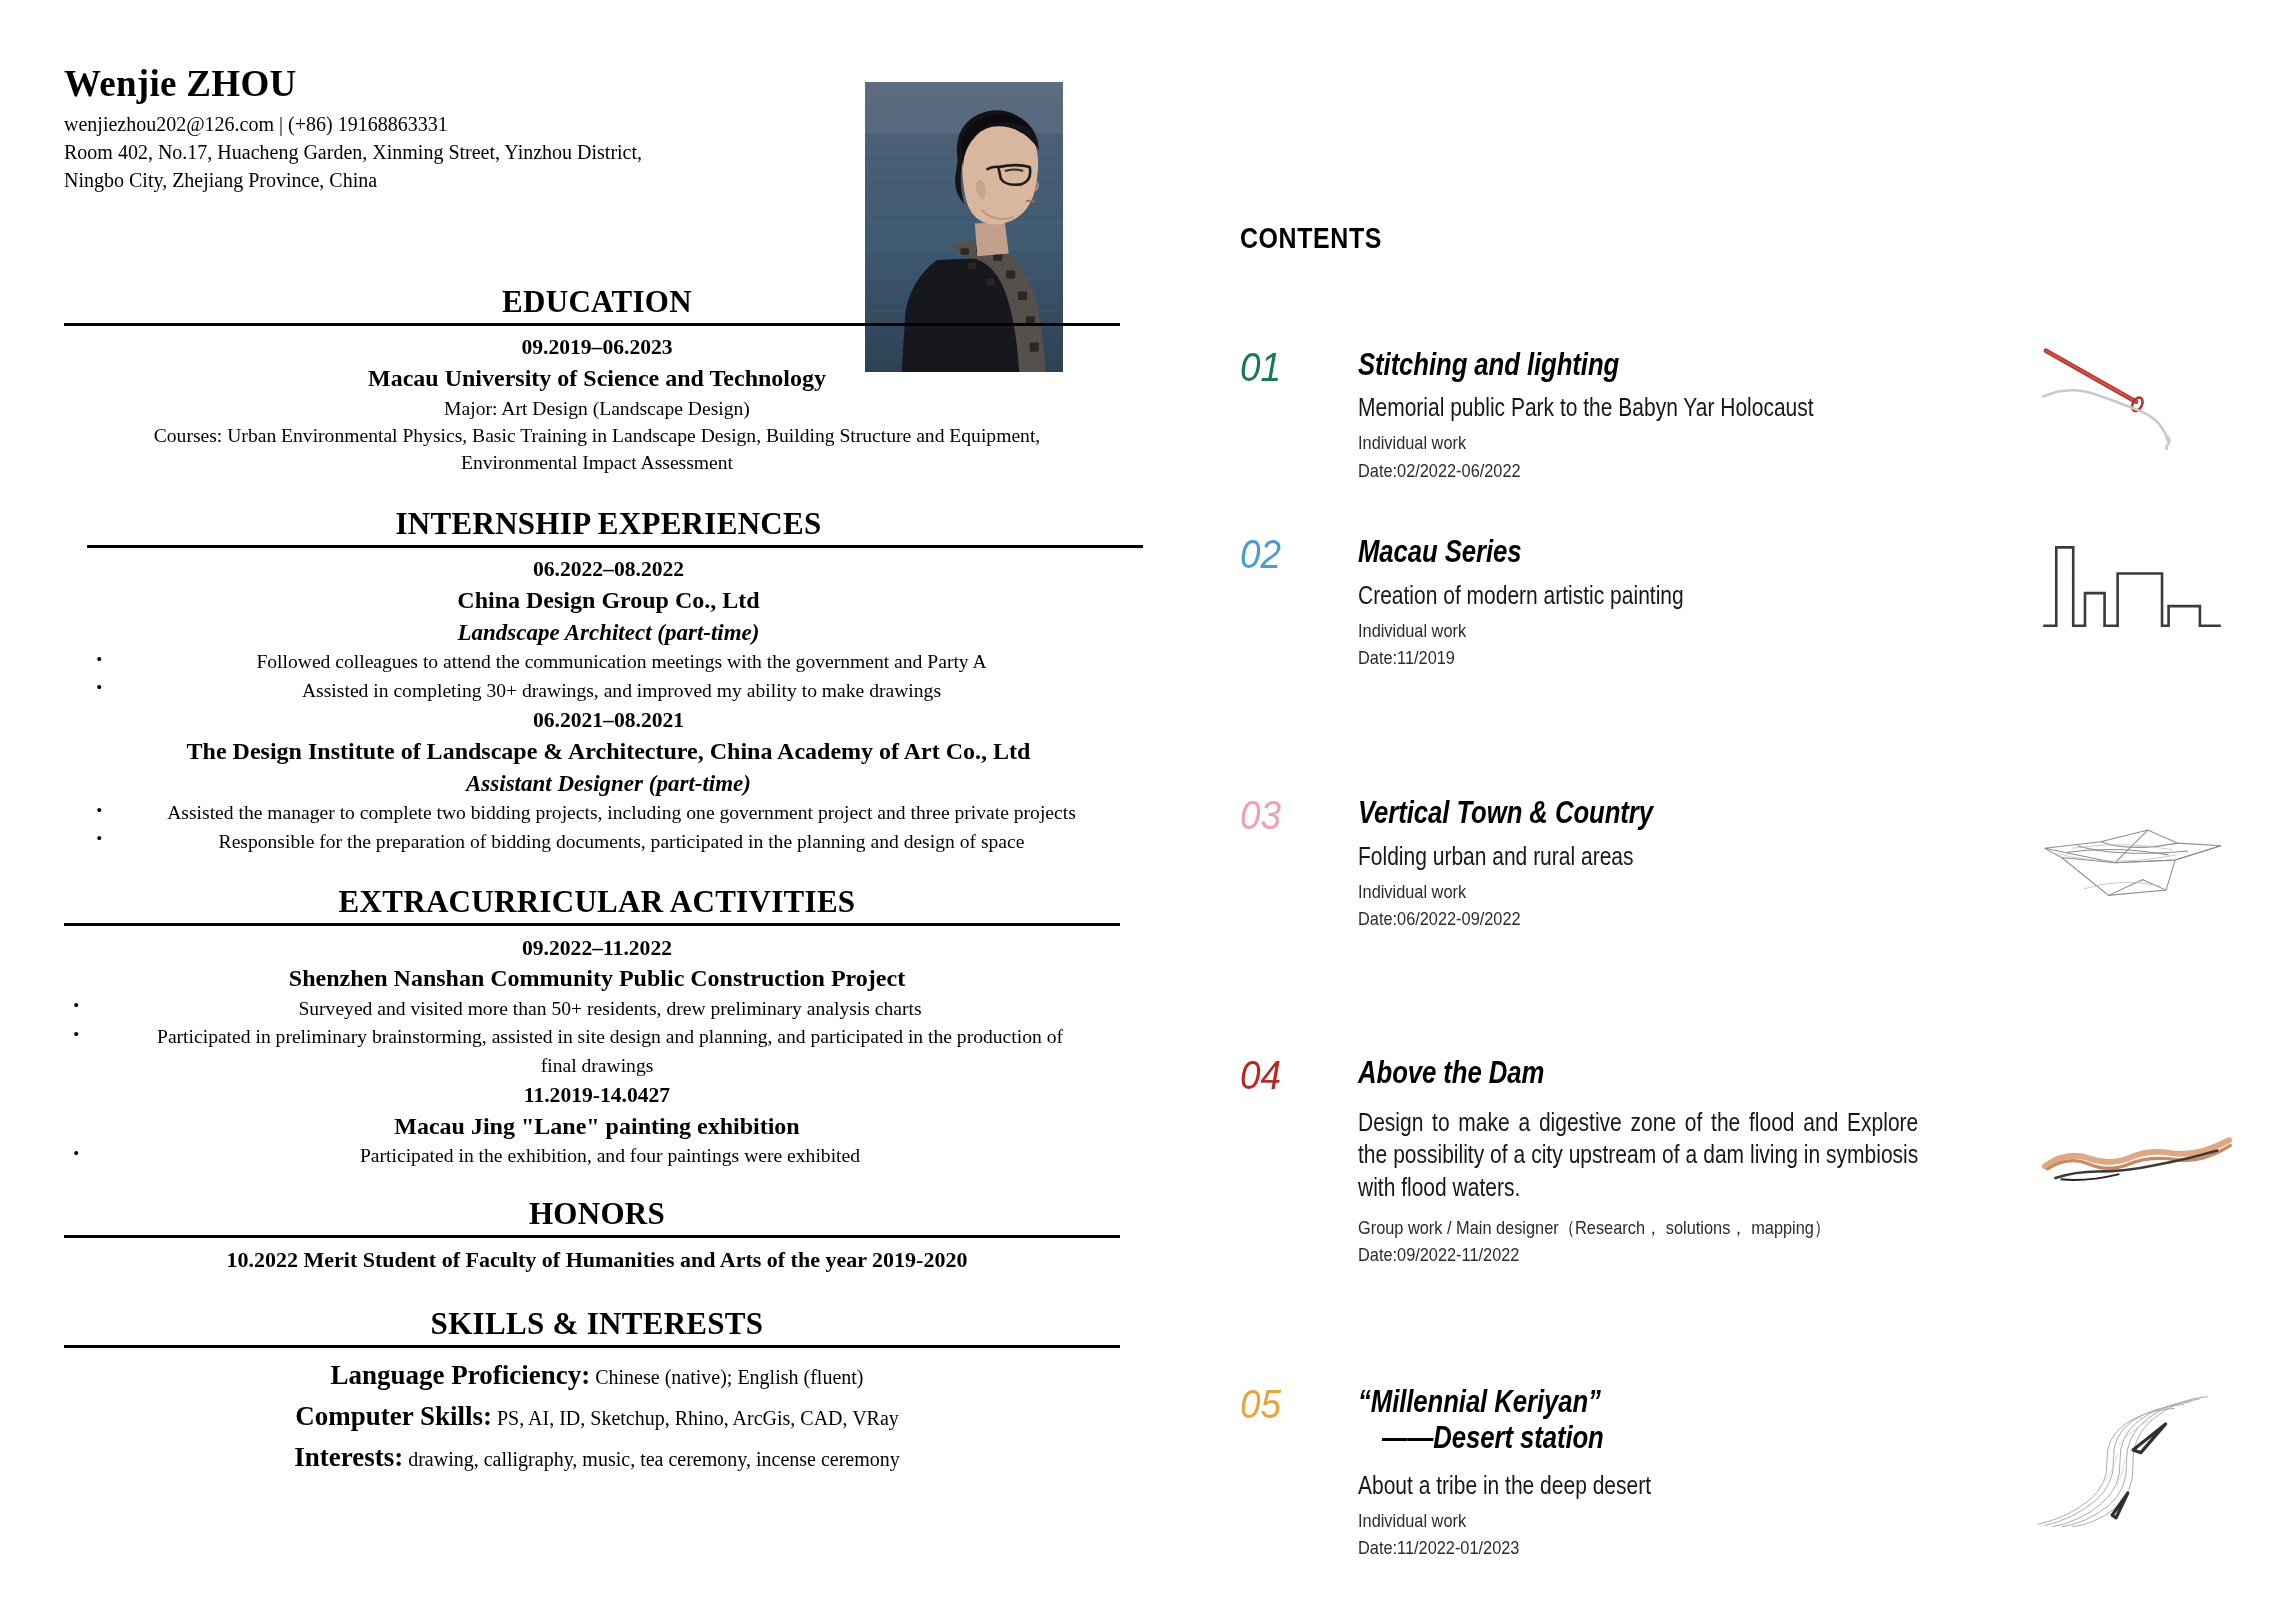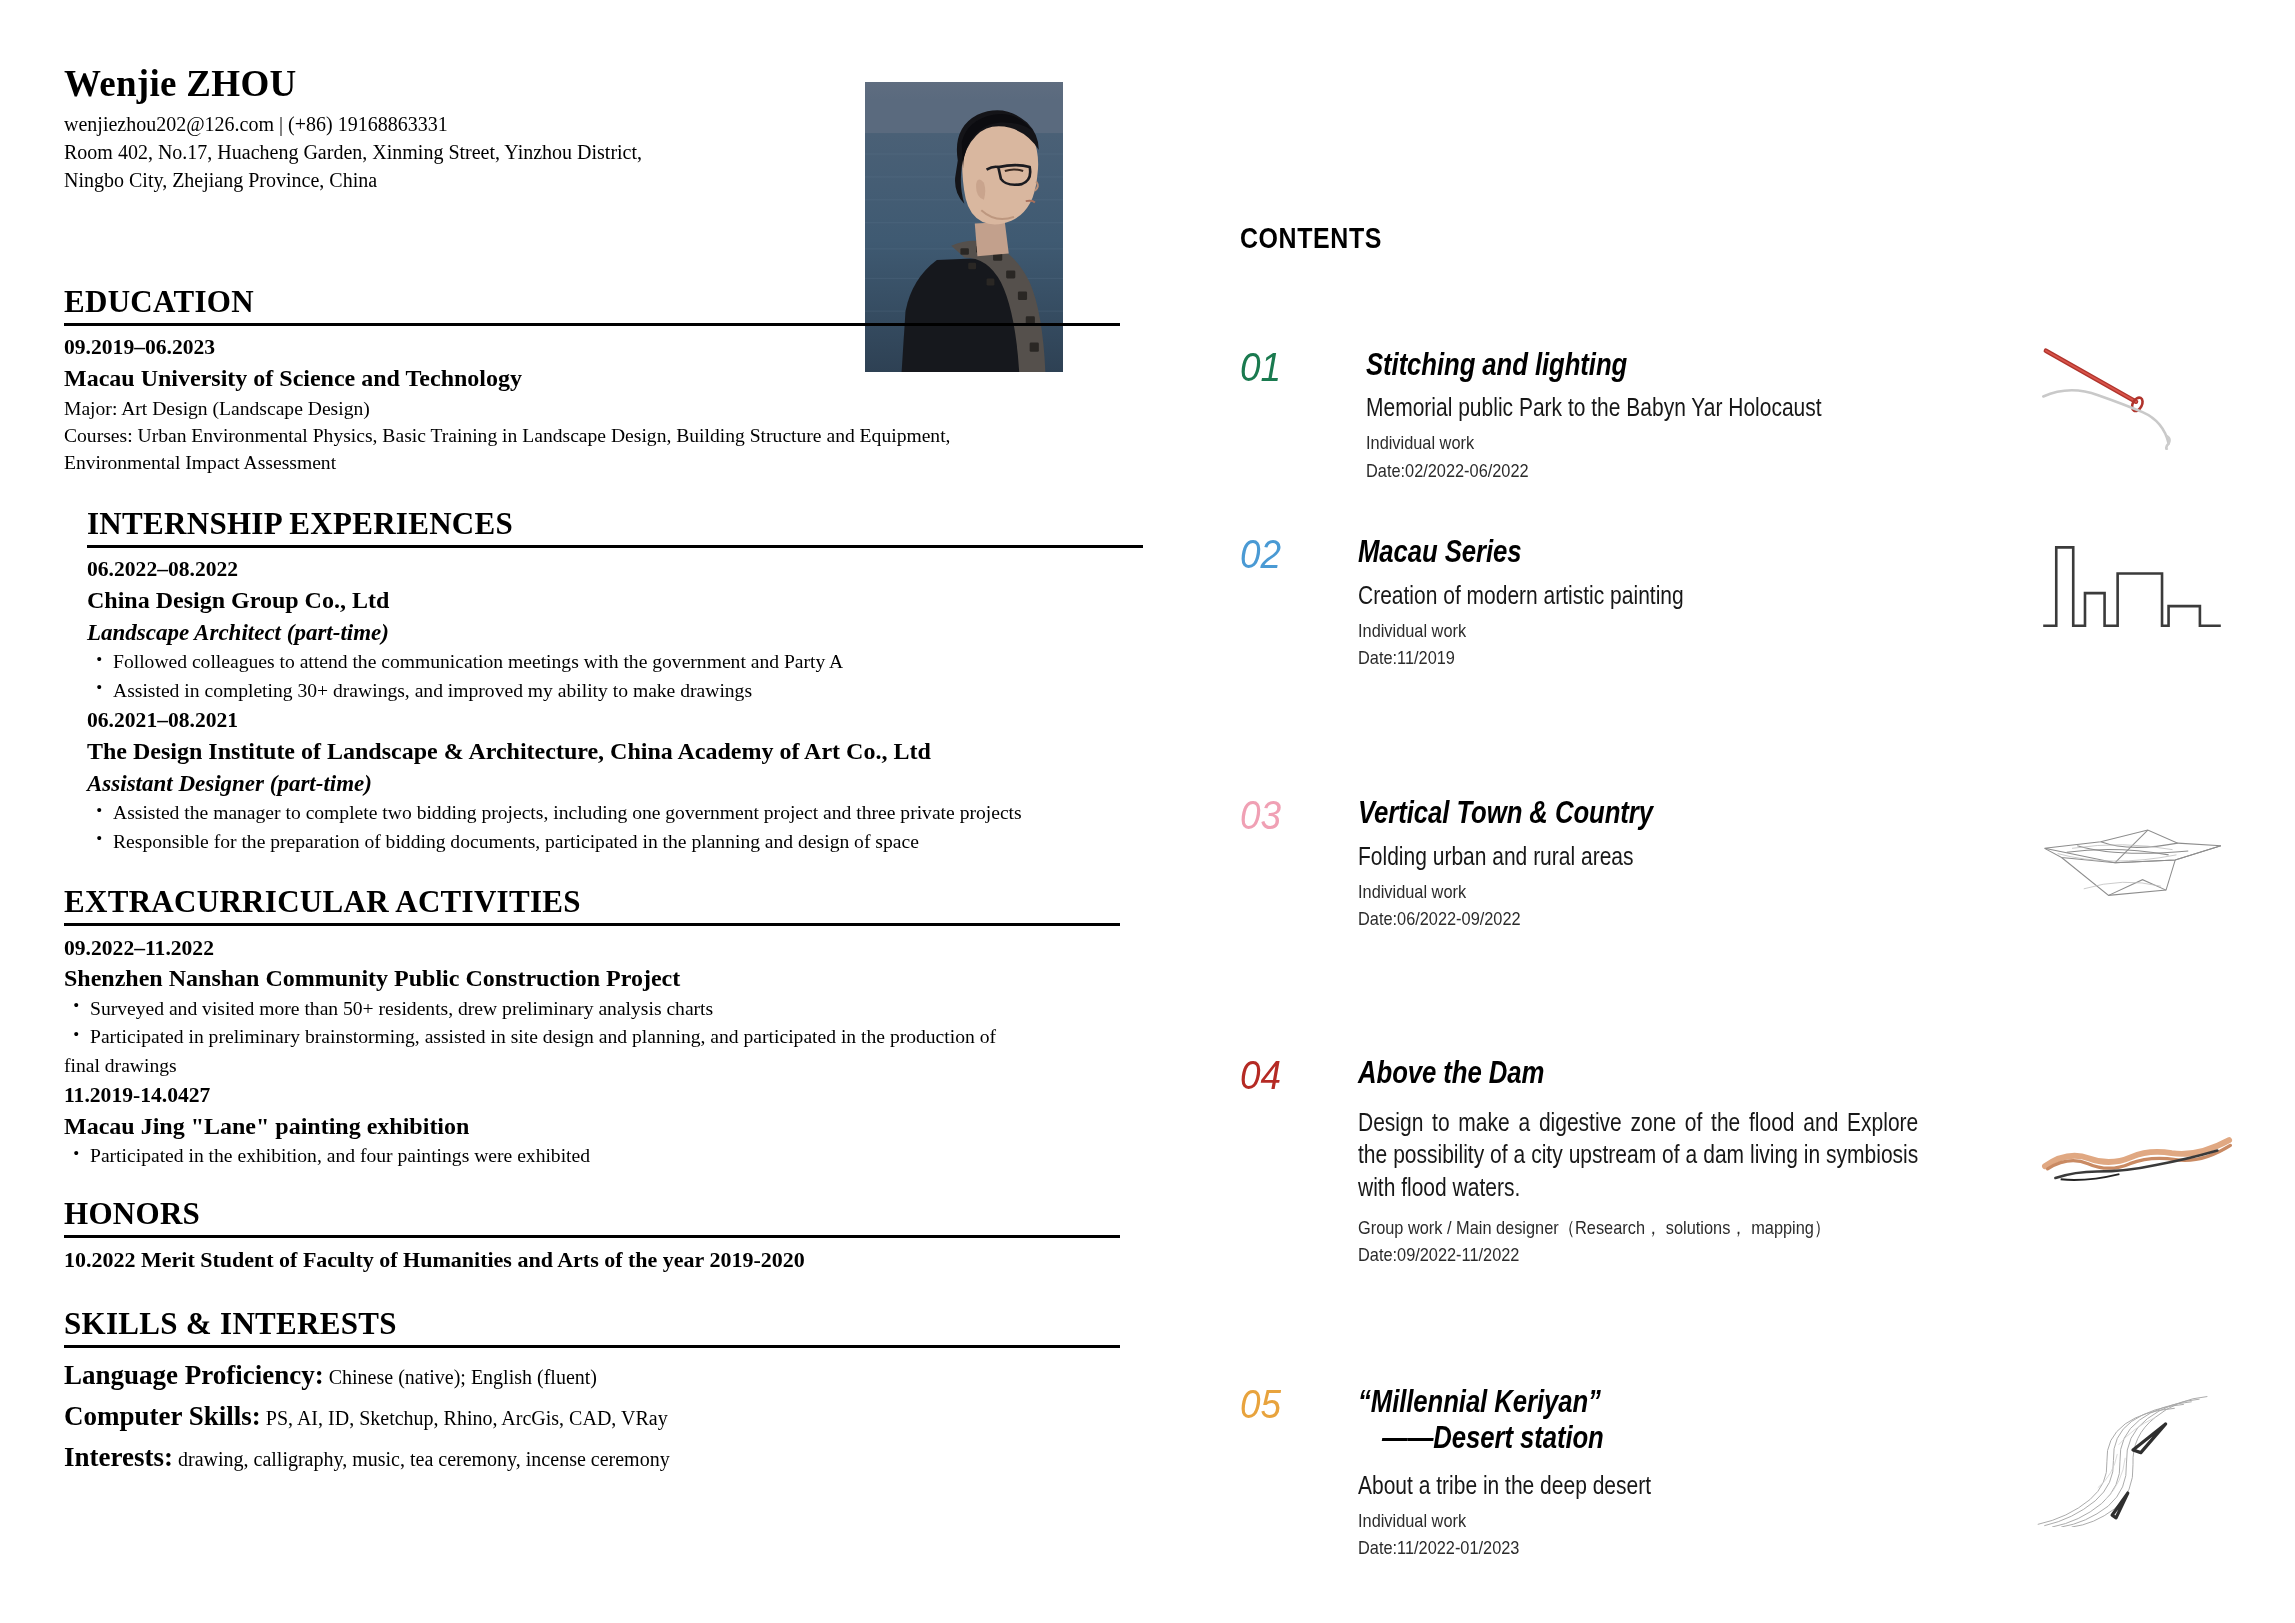--- a/index.html
+++ b/index.html
@@ -25,21 +25,21 @@
     font-size:37px;
     letter-spacing:0.3px;
     line-height:1.12;
   }
   .contact-line {
     font-size:20px;
     line-height:1.42;
     white-space:nowrap;
   }
 
-  .section { margin-top:0; }
+  .section { margin-top:0;text-align:center; }
   .section-title {
     font-family:"Liberation Serif", serif;
     font-weight:bold;
     font-size:31px;
     letter-spacing:0.3px;
     line-height:1.1;
   }
   .rule-thick {
     border-top:3.9px solid #000;
     width:1056px;
@@ -339,21 +339,21 @@
   </div>
 
 </div>
 
 <div class="contents-col">
 
   <div class="contents-heading">CONTENTS</div>
 
   <div class="toc-list">
 
-    <div class="toc-item" style="margin-top:12px;gap:8px;">
+    <div class="toc-item" style="margin-top:12px;">
       <div class="toc-num" style="color: rgb(26, 122, 79);">01</div>
       <div class="toc-text">
         <div class="toc-title">Stitching and lighting</div>
         <div class="toc-sub">Memorial public Park to the Babyn Yar  Holocaust</div>
         <div class="toc-meta">Individual work</div>
         <div class="toc-meta" style="margin-top:1.3px;">Date:02/2022-06/2022</div>
       </div>
       <div class="thumb" style="top:-7.9px;">
         <svg viewBox="0 0 300 170">
           <path d="M12 18 L150 96" stroke="#b0342c" stroke-width="7" stroke-linecap="round" fill="none"></path>

